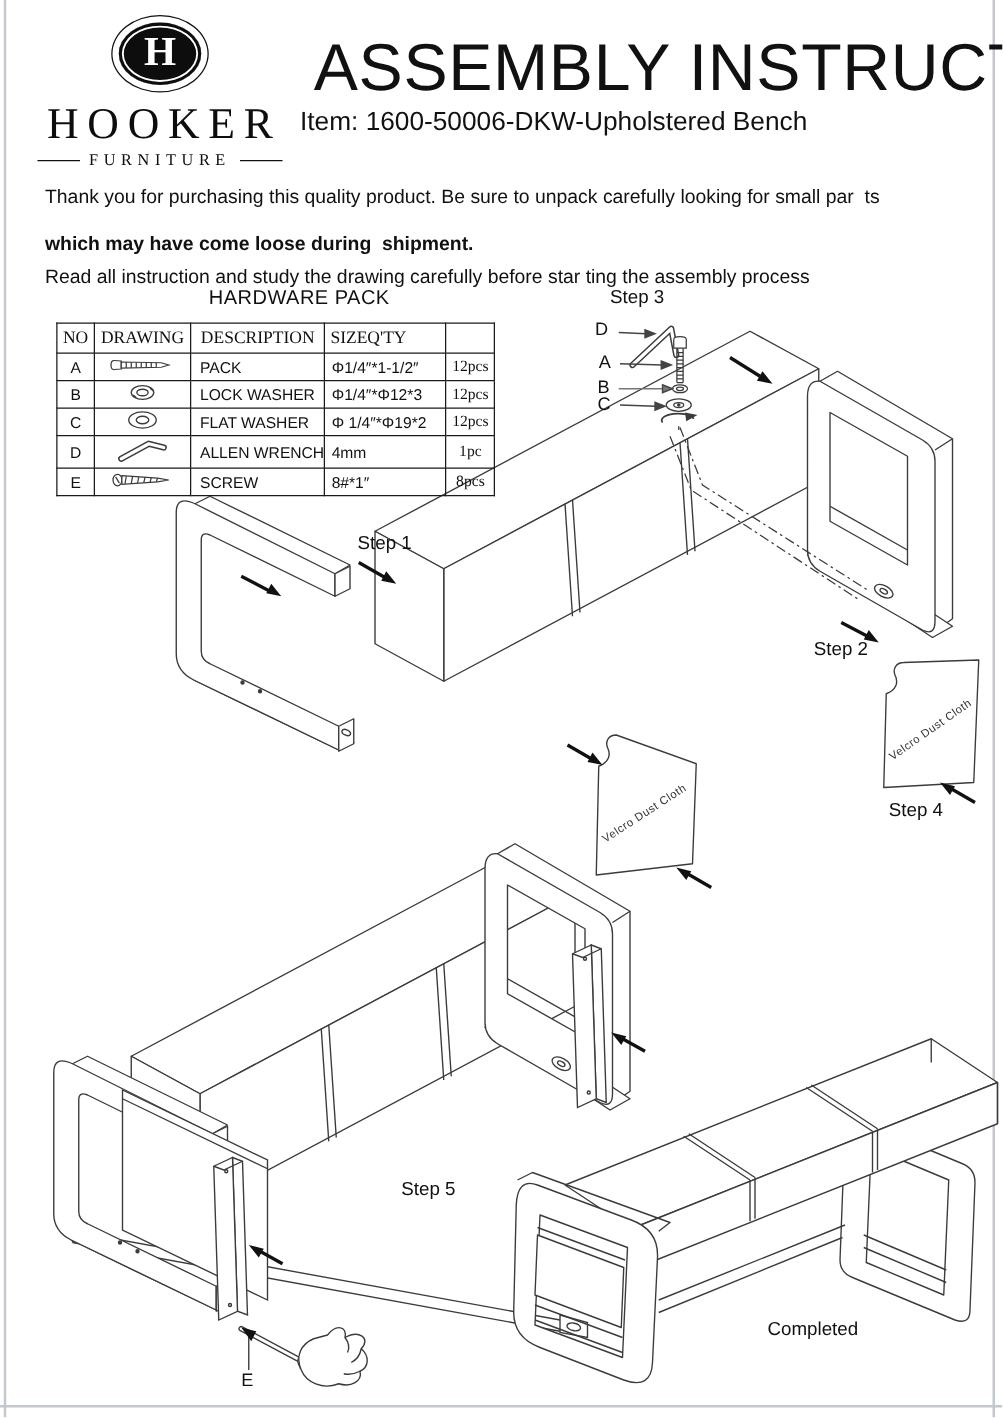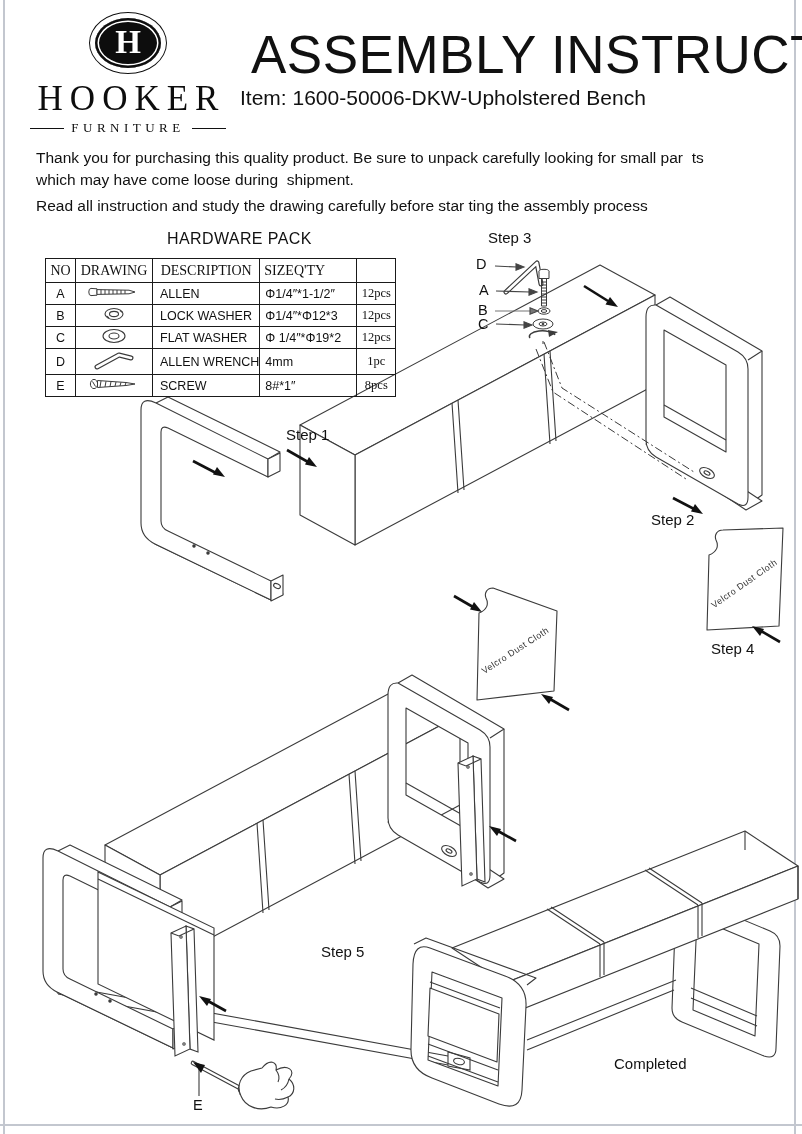--- a/index.html
+++ b/index.html
@@ -265,21 +265,21 @@
       <span>FURNITURE</span>
       <span class="rule"></span>
     </div>
   </div>
 
   <h1 class="title" style="margin:0;font-weight:400;">ASSEMBLY INSTRUCTION</h1>
   <div class="item">Item: 1600-50006-DKW-Upholstered Bench</div>
 
   <div class="intro">
     <p>Thank you for purchasing this quality product. Be sure to unpack carefully looking for small par  ts</p>
-    <p style="margin-top:1px;">which may have come loose during  shipment.</p>
+    <p style="margin-top:17px;font-weight:bold;">which may have come loose during  shipment.</p>
     <p>Read all instruction and study the drawing carefully before star ting the assembly process</p>
   </div>
 
   <div class="hw-title">HARDWARE PACK</div>
 
   <table class="hw-table">
     <colgroup>
         <col style="width:30px">
         <col style="width:77px">
         <col style="width:93px">
@@ -304,21 +304,21 @@
       <td class="c-draw">
         <svg width="58" height="14" viewBox="0 0 58 14">
               <g stroke="#3b3b3b" stroke-width="1" fill="#fff">
           <ellipse cx="6" cy="7" rx="2.2" ry="3.6"></ellipse>
                 <path d="M6,3.4 L12,3.8 L12,10.2 L6,10.6"></path>
           <path d="M12,4.6 L44,5.2 L50,7 L44,8.8 L12,9.4 Z"></path>
           <path d="M16,4.7 L16,9.3 M20,4.8 L20,9.2 M24,4.9 L24,9.1 M28,5 L28,9 M32,5 L32,9 M36,5.1 L36,8.9 M40,5.2 L40,8.8"></path>
         </g>
             </svg>
       </td>
-      <td class="c-desc">ALLEN</td>
+      <td class="c-desc">PACK</td>
       <td class="c-size">Φ1/4″*1-1/2″</td>
       <td class="c-qty">12pcs</td>
     </tr>
     <tr>
       <td class="c-no">B</td>
       <td class="c-draw">
         <svg width="28" height="16" viewBox="0 0 28 16">
               <g stroke="#3b3b3b" stroke-width="1.1" fill="none">
           <ellipse cx="14" cy="8" rx="9" ry="5.5"></ellipse>
                 <ellipse cx="14" cy="8" rx="4.5" ry="2.6"></ellipse>

